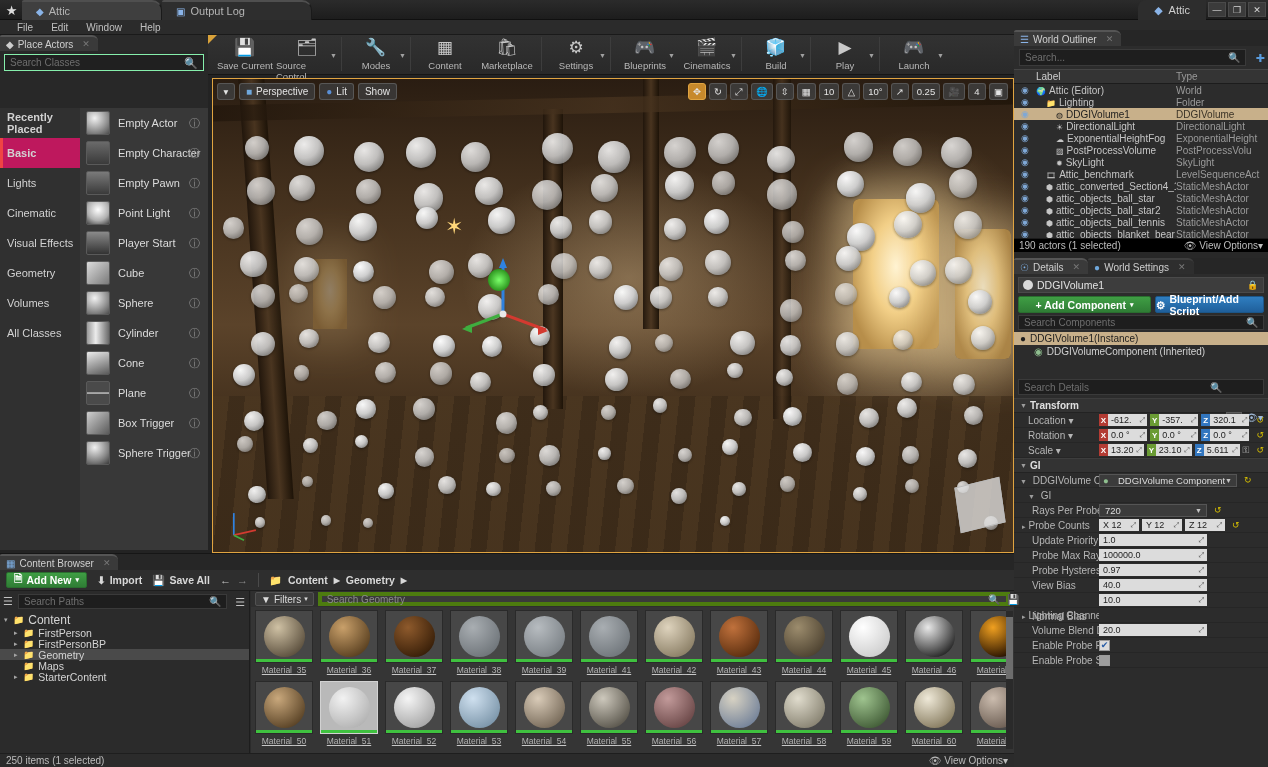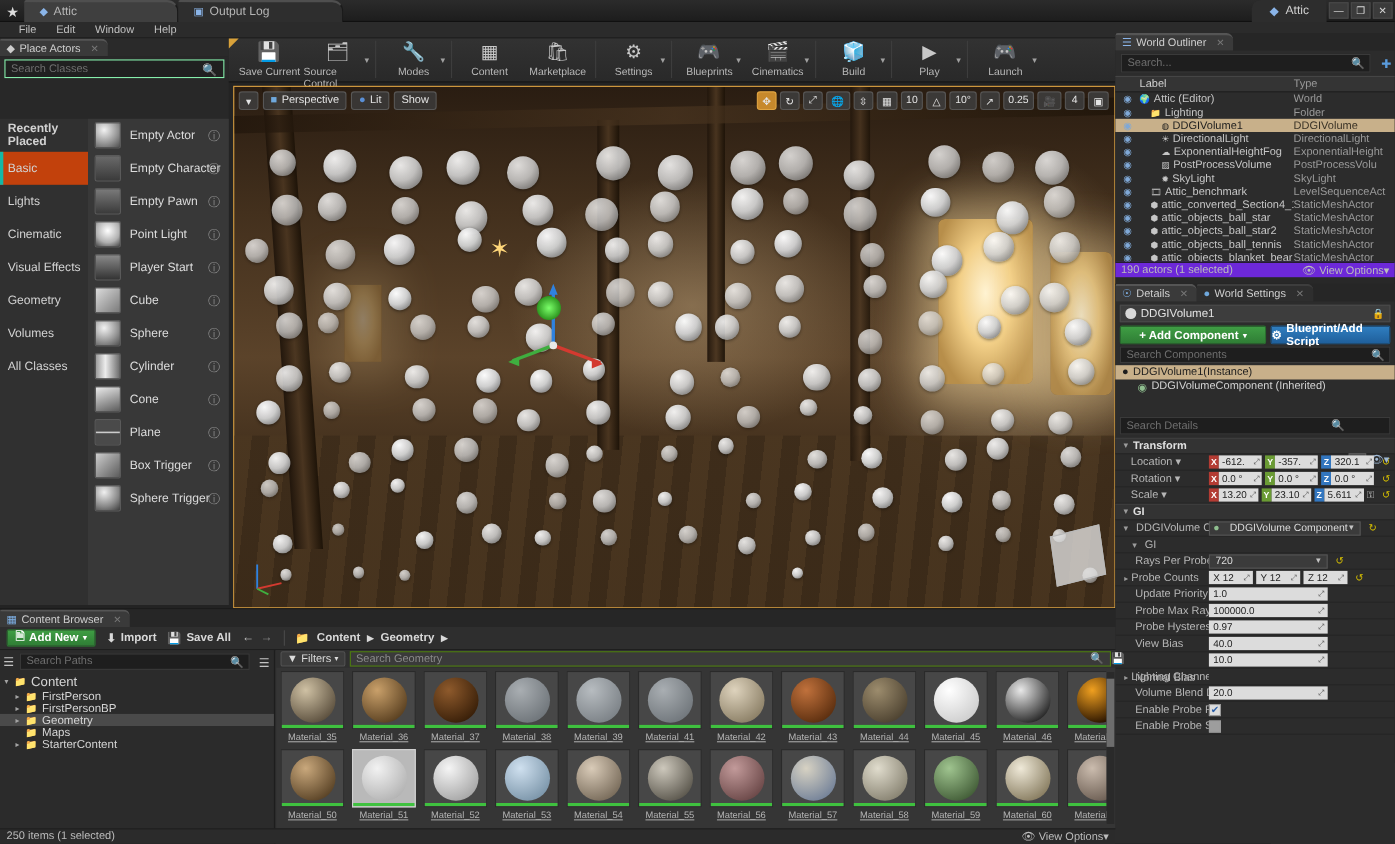--- a/index.html
+++ b/index.html
@@ -41,21 +41,21 @@
     padding:0 8px 0 6px; font-size:10px; color:#cfcfcf; border-radius:2px 6px 0 0;
     border-top:2px solid #555; }
   .ptab .x { margin-left:9px; color:#777; font-size:9px; }
   .ptab .ico { margin-right:4px; color:#cdcdcd; font-size:10px; }
   .searchbox { margin:3px 4px; height:17px; background:#202020; border:1px solid #86efac;
     display:flex; align-items:center; padding:0 5px; color:#6e6e6e; font-size:10px; position:relative; }
   .searchbox .mag { position:absolute; right:5px; top:2px; color:#bfbfbf; font-size:11px; }
   .cats { position:absolute; left:0; top:73px; width:80px; bottom:0; background:#303030; }
   .cat { height:30px; display:flex; align-items:center; padding-left:7px;
     font-size:11px; color:#d2d2d2; }
-  .cat.sel { background:#c2410c; border-left:3px solid #14b8a6; padding-left:4px; font-weight:normal; }
+  .cat.sel { background:#be185d; border-left:3px solid #ef4444; padding-left:4px; font-weight:bold; }
   .cat.bold { font-weight:bold; }
   .actorlist { position:absolute; left:80px; top:73px; right:0; bottom:0; background:#383838; overflow:hidden; }
   .actor { height:30px; display:flex; align-items:center; position:relative; }
   .actor .thumb { width:24px; height:24px; margin:0 8px 0 6px; border-radius:2px;
     background:radial-gradient(circle at 35% 30%, #e8e8e8, #8d8d8d 55%, #4a4a4a);
     border:1px solid #5a5a5a; }
   .actor .nm { font-size:11px; color:#dcdcdc; }
   .actor .q { position:absolute; right:8px; color:#8a8a8a; font-size:11px; }
 
   
@@ -111,21 +111,21 @@
   .ol-search { margin:3px 22px 3px 5px; height:17px; background:#1e1e1e; border:1px solid #3a3a3a;
     display:flex; align-items:center; padding:0 5px; color:#6e6e6e; font-size:10px; position:relative; }
   .ol-head { display:flex; height:15px; background:#343434; border-top:1px solid #454545;
     border-bottom:1px solid #1c1c1c; align-items:center; font-size:10px; color:#d0d0d0; }
   .ol-row { display:flex; height:12px; align-items:center; font-size:10px; color:#c6c6c6; }
   .ol-row.sel { background:#c8b08a; color:#1d1d1d; }
   .ol-eye { width:22px; text-align:center; color:#7fa8d6; font-size:9px; }
   .ol-label { flex:1; white-space:nowrap; overflow:hidden; }
   .ol-type { width:92px; color:#9a9a9a; white-space:nowrap; overflow:hidden; }
   .ol-row.sel .ol-type { color:#3a3226; }
-  .ol-foot { position:absolute; left:0; right:0; bottom:0; height:14px; background:#6d28d9;
+  .ol-foot { position:absolute; left:0; right:0; bottom:0; height:14px; background:#000000;
     border-top:1px solid #1c1c1c; display:flex; align-items:center; justify-content:space-between;
     padding:0 5px; font-size:10px; color:#bcbcbc; }
 
   .details { position:absolute; left:0; top:228px; width:254px; bottom:0; background:#2c2c2c; }
   .det-name { margin:3px 4px; height:16px; background:#3d3d3d; border:1px solid #4a4a4a;
     display:flex; align-items:center; padding:0 5px 0 18px; font-size:10.5px; color:#e2e2e2; position:relative; }
   .det-btnrow { display:flex; gap:4px; margin:2px 4px; }
   .btn-add { flex:0 0 133px; height:17px; background:linear-gradient(#3f9e44,#2f7d35);
     border:1px solid #2a6e2f; border-radius:2px; color:#fff; font-size:10.5px; font-weight:bold;
     display:flex; align-items:center; justify-content:center; }
@@ -181,21 +181,21 @@
     border-right:1px solid #1d1d1d; }
   .paths-search { margin:3px 22px 3px 18px; height:15px; background:#1e1e1e; border:1px solid #3a3a3a;
     display:flex; align-items:center; padding:0 5px; color:#6e6e6e; font-size:10px; position:relative; }
   .tnode { height:11px; display:flex; align-items:center; font-size:10.5px; color:#d4d4d4; }
   .tnode.root { font-size:12px; }
   .tnode.sel { background:#4a4a4a; }
   .cb-right { position:absolute; left:251px; top:37px; right:0; bottom:0; background:#353535; }
   .filterrow { height:16px; display:flex; align-items:center; gap:4px; padding:0 4px; background:#2f2f2f; }
   .filterbtn { height:14px; background:#3c3c3c; border:1px solid #525252; border-radius:2px;
     color:#dcdcdc; font-size:10px; display:flex; align-items:center; padding:0 5px; gap:3px; }
-  .searchgeo { flex:1; height:14px; background:#3a3a3a; border:1px solid #4d7c0f;
+  .searchgeo { flex:1; height:14px; background:#3a3a3a; border:4px solid #4d7c0f;
     display:flex; align-items:center; padding:0 5px; color:#8a8a8a; font-size:10px; position:relative; }
   .assetgrid { position:absolute; left:4px; top:19px; right:8px; bottom:16px; overflow:hidden;text-decoration:underline; }
   .arow { display:flex; gap:7px; margin-bottom:6px; }
   .asset { width:58px; }
   .asset .thumbw { width:58px; height:53px; background:#474747; border:1px solid #2a2a2a;
     position:relative; overflow:hidden; display:flex; align-items:center; justify-content:center; }
   .asset.sel .thumbw { background:#b9b9b9; border-color:#d2d2d2; }
   .asset .ball { width:41px; height:41px; border-radius:50%; }
   .asset .bar { position:absolute; left:0; bottom:0; width:100%; height:3px; background:#3fc13f; }
   .asset .nm { text-align:center; font-size:8.5px; color:#b4b4b4; margin-top:2px;

